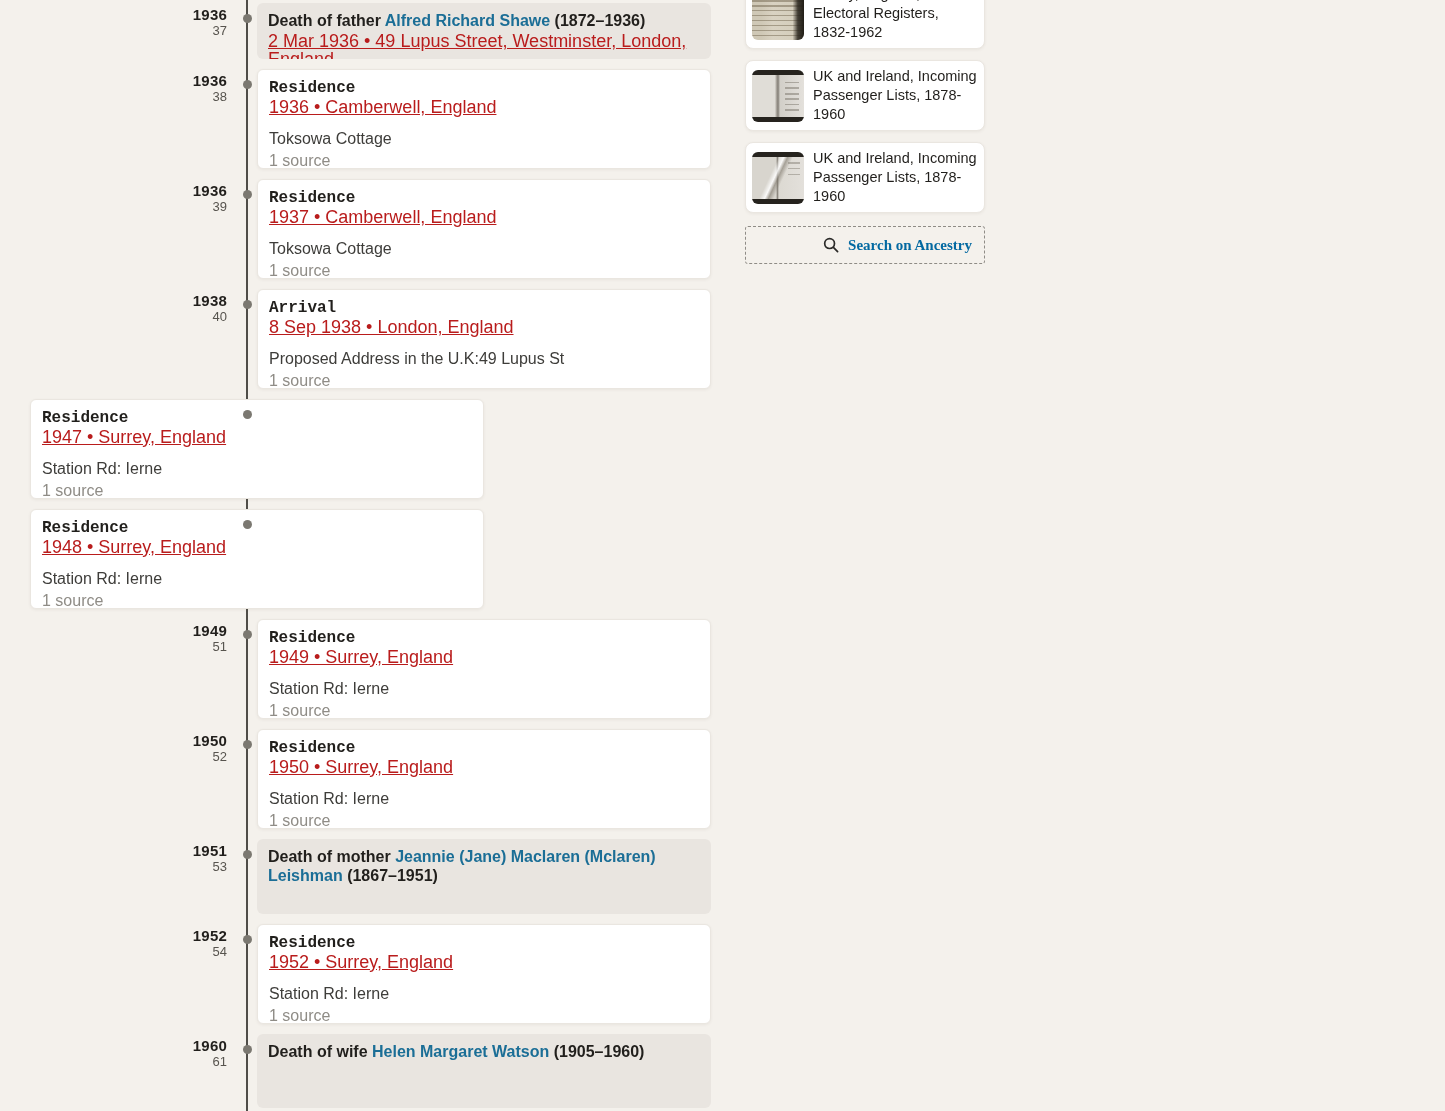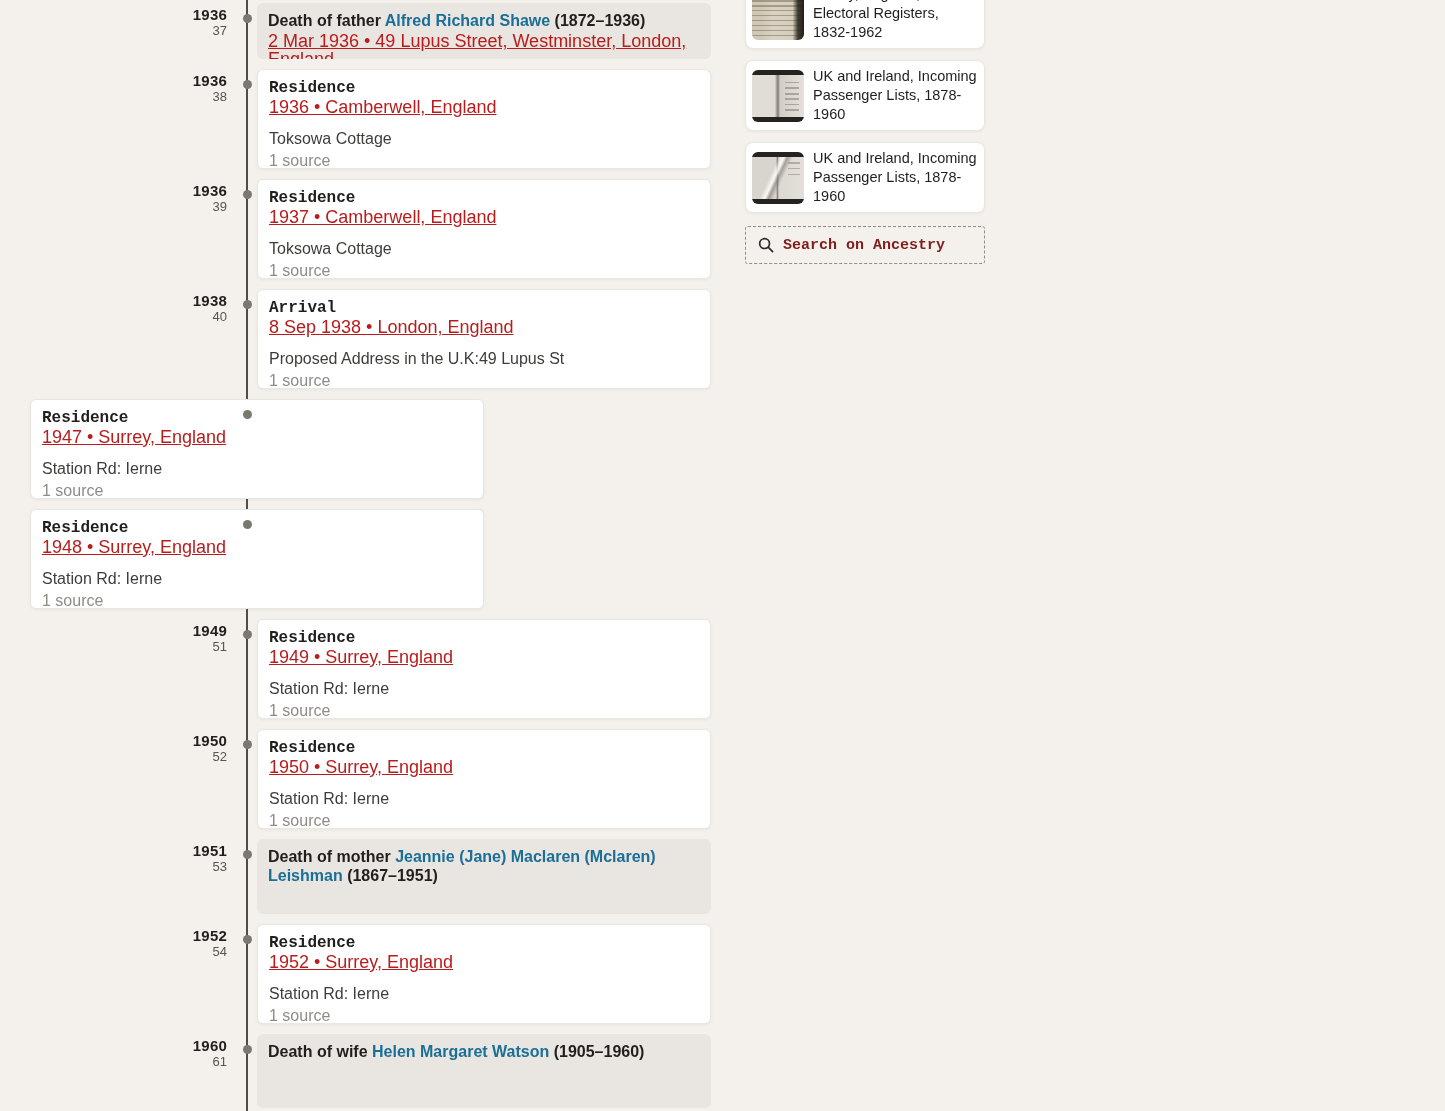--- a/index.html
+++ b/index.html
@@ -92,22 +92,23 @@
     background-position:0 0, 0 0, 36px 10px, 0 0;
     background-repeat:no-repeat, no-repeat, no-repeat, no-repeat;
   }
   .stext{font-size:14.5px;line-height:19px;color:#211f1c;}
   .search-btn{
     display:flex;align-items:center;gap:9px;
     width:100%;height:38px;box-sizing:border-box;
     margin-top:13px;padding:0 12px;
     background:transparent;
     border:1px dashed #8f8c86;border-radius:3px;
-    font-family:Liberation Mono, monospace;font-size:15px;font-weight:700;color:#7f1d1d;
+    font-family:Liberation Serif, serif;font-size:15px;font-weight:700;color:#0369a1;
     cursor:pointer;
+    justify-content:flex-end;
   }
   .search-btn svg{flex:none;}
 </style>
 </head>
 <body>
 
 <div id="canvas">
   <div class="vline"></div>
   <div class="timeline" id="timeline">
       <div class="trow">

